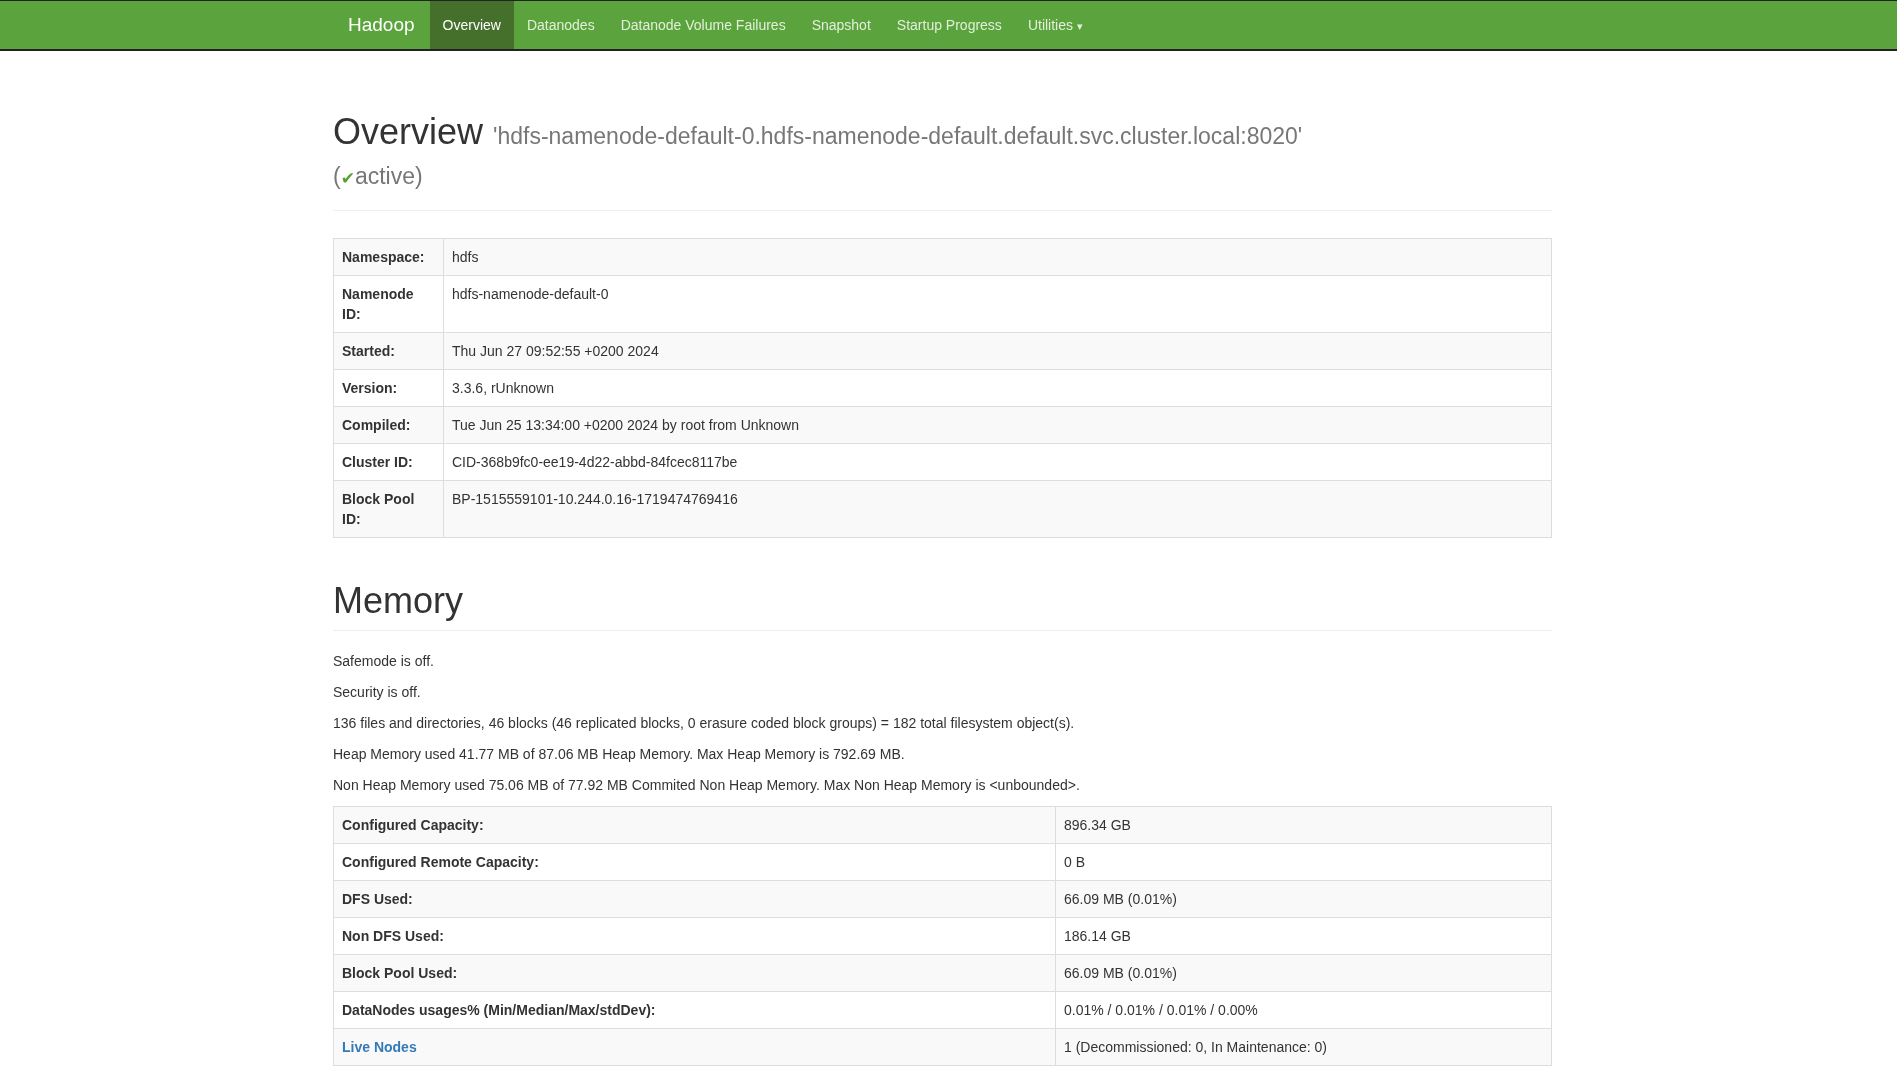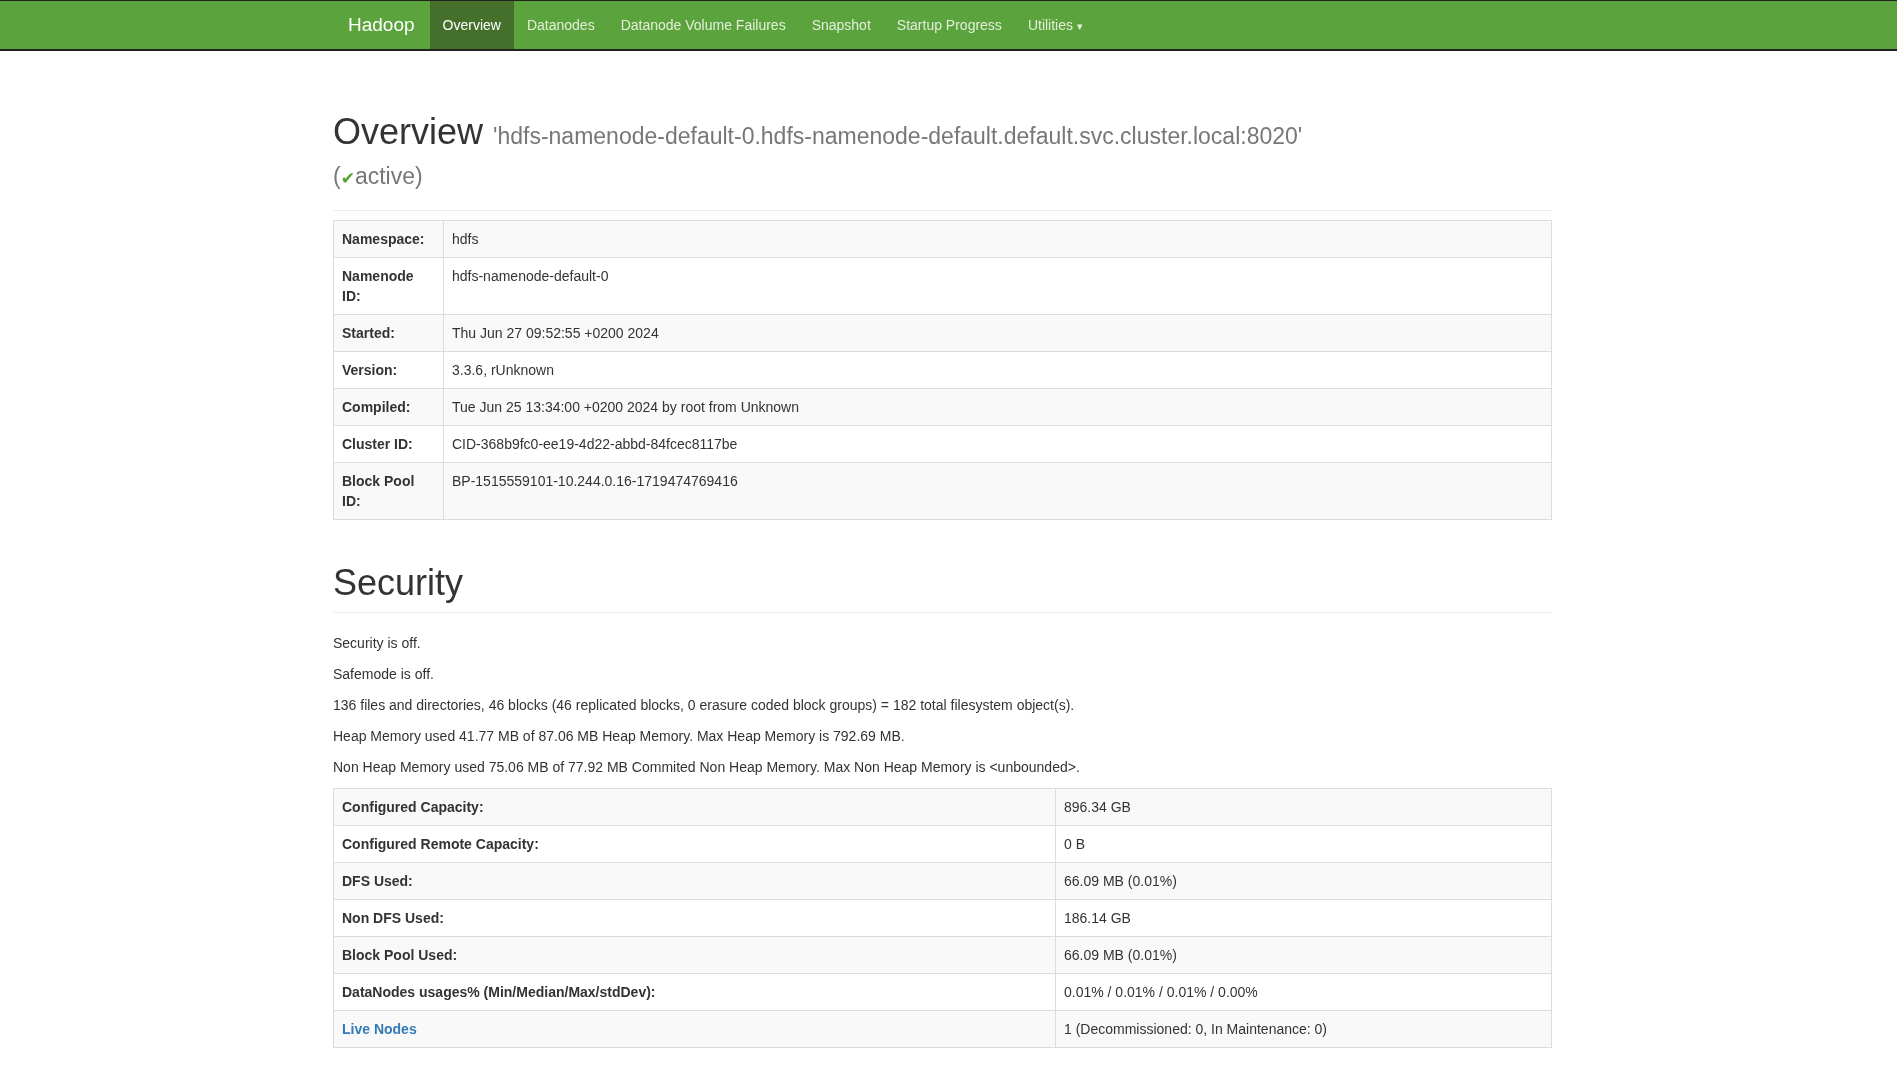--- a/index.html
+++ b/index.html
@@ -89,21 +89,21 @@
   #summary-header  { margin-top: 43px; padding-bottom: 9px; }
   .check {
     color: var(--check-green, #55A02F);
     font-size: 17px;
   }
 
   
   table.info {
     border-collapse: collapse;
     width: 100%;
-    margin-top: 9px;
+    margin-top: 27px;
   }
   table.info th, table.info td {
     border: 1px solid var(--table-border, #ddd);
     padding: 8px;
     line-height: 20px;
     text-align: left;
     vertical-align: top;
     font-size: 14px;
   }
   table.info th { font-weight: bold; }
@@ -193,26 +193,26 @@
           <td>CID-368b9fc0-ee19-4d22-abbd-84fcec8117be</td>
         </tr>
         <tr>
           <th>Block Pool ID:</th>
           <td>BP-1515559101-10.244.0.16-1719474769416</td>
         </tr>
       </tbody>
   </table>
 
   <div class="page-header" id="summary-header">
-    <h1>Security</h1>
+    <h1>Memory</h1>
   </div>
 
   <div id="summary-paragraphs">
+      <p>Safemode is off.</p>
       <p>Security is off.</p>
-      <p>Safemode is off.</p>
       <p>136 files and directories, 46 blocks (46 replicated blocks, 0 erasure coded block groups) = 182 total filesystem object(s).</p>
       <p>Heap Memory used 41.77 MB of 87.06 MB Heap Memory. Max Heap Memory is 792.69 MB.</p>
       <p>Non Heap Memory used 75.06 MB of 77.92 MB Commited Non Heap Memory. Max Non Heap Memory is &lt;unbounded&gt;.</p>
     </div>
 
   <table class="info" id="stats-table">
     <tbody id="stats-table-body">
         <tr>
           <th>Configured Capacity:</th>
           <td>896.34 GB</td>

